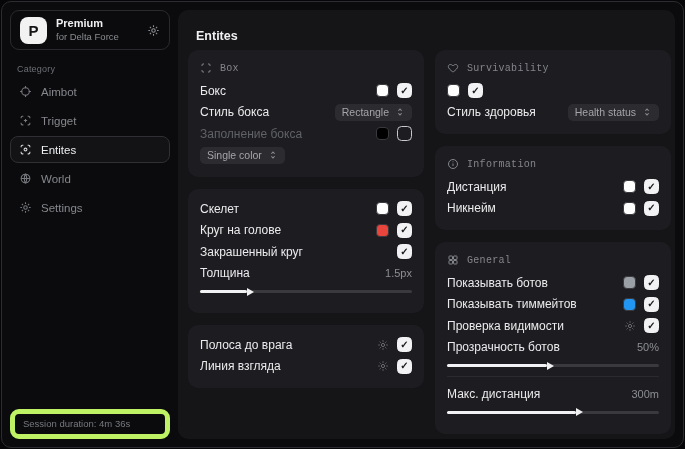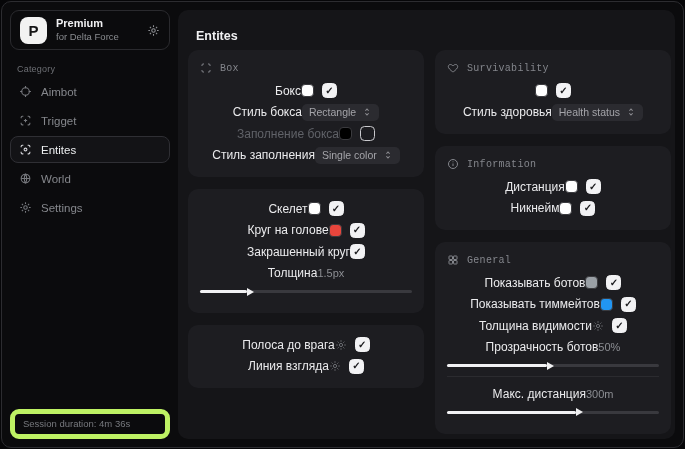--- a/index.html
+++ b/index.html
@@ -24,21 +24,21 @@
 
   
   .main-card { position:absolute; left:176px; top:8px; right:8px; bottom:8px; background:#151518; border-radius:10px; }
   .main-title { position:absolute; left:18px; top:19px; color:#f0f0f2; font-size:12.5px; font-weight:bold; }
   .col { position:absolute; top:40px; width:236px; }
   .col-left { left:10px; }
   .col-right { left:257px; }
   .panel { background:#1d1d21; border-radius:10px; padding:9px 12px 11px; margin-bottom:12px; }
   .panel-header { display:flex; align-items:center; gap:8px; color:#84868c; font-family:Liberation Mono, monospace; font-size:10px; letter-spacing:.3px; height:18px; margin-bottom:3px; }
   .panel-header .picon { width:12px; height:12px; color:#84868c; }
-  .row { display:flex; align-items:center; justify-content:center; height:21.5px; }
+  .row { display:flex; align-items:center; justify-content:space-between; height:21.5px; }
   .row-label { color:#ebebed; font-size:12px; }
   .row-label.dim { color:#606268; }
   .controls { display:flex; align-items:center; gap:8px; }
   .swatch { width:13px; height:13px; border-radius:4px; border:1px solid #3a3a3e; }
   .checkbox { width:15px; height:15px; border-radius:4.5px; border:1.5px solid #c9c9cd; background:transparent; display:flex; align-items:center; justify-content:center; }
   .checkbox.checked { background:#f2f2f4; border-color:#f2f2f4; }
   .checkbox.checked::after { content:"✓"; color:#17171a; font-size:10px; font-weight:bold; line-height:1; }
   .select { display:flex; align-items:center; gap:6px; background:#2b2b30; border-radius:5px; padding:2.5px 7px; color:#a4a4a9; font-size:10.5px; }
   .select .uicon { width:10px; height:10px; color:#8a8a8f; }
   .row-gear { width:12px; height:12px; color:#6b6d72; }
@@ -155,21 +155,20 @@
           </span>
         </div>
         <div class="row">
           <span class="row-label dim">Заполнение бокса</span>
           <span class="controls">
             <span class="swatch" style="background: rgb(0, 0, 0);"></span>
             <span class="checkbox"></span>
           </span>
         </div>
         <div class="row">
-          <span class="row-label">Стиль заполнения</span>
           <span class="select">
             <span>Single color</span>
             <span class="uicon">
                 <svg viewBox="0 0 24 24" fill="none" stroke="currentColor" stroke-width="2.5">
                   <path d="M8 9l4-4 4 4M8 15l4 4 4-4"></path>
                 </svg>
               </span>
           </span>
         </div>
       </div>
@@ -309,21 +308,21 @@
           </span>
         </div>
         <div class="row">
           <span class="row-label">Показывать тиммейтов</span>
           <span class="controls">
             <span class="swatch" style="background: rgb(33, 150, 243);"></span>
             <span class="checkbox checked"></span>
           </span>
         </div>
         <div class="row">
-          <span class="row-label">Толщина видимости</span>
+          <span class="row-label">Проверка видимости</span>
           <span class="controls">
             <span class="row-gear">
                 <svg viewBox="0 0 24 24" fill="none" stroke="currentColor" stroke-width="2">
                   <circle cx="12" cy="12" r="3.2"></circle>
                   <path d="M12 2.5v3M12 18.5v3M2.5 12h3M18.5 12h3M5.3 5.3l2.1 2.1M16.6 16.6l2.1 2.1M18.7 5.3l-2.1 2.1M7.4 16.6l-2.1 2.1"></path>
                 </svg>
               </span>
             <span class="checkbox checked"></span>
           </span>
         </div>

